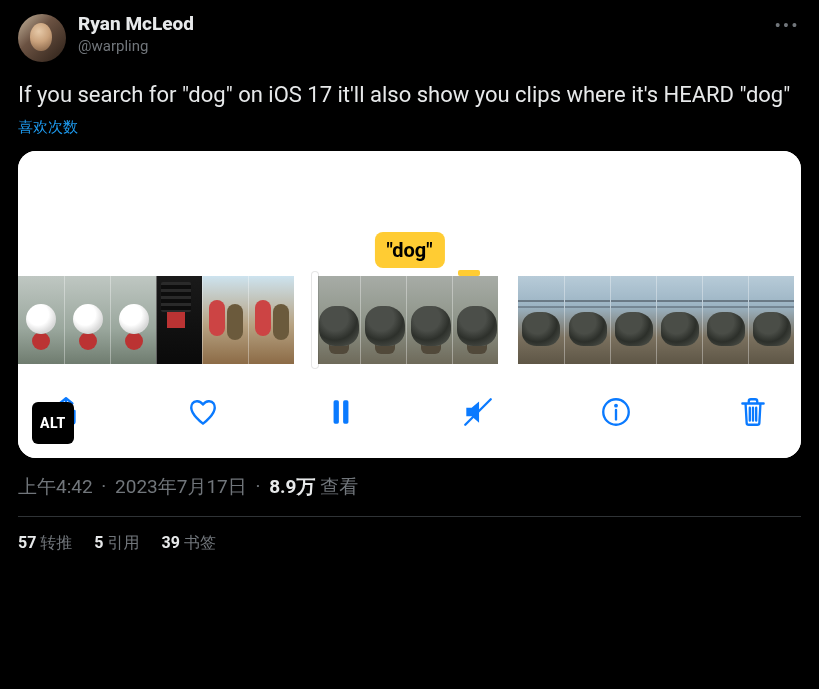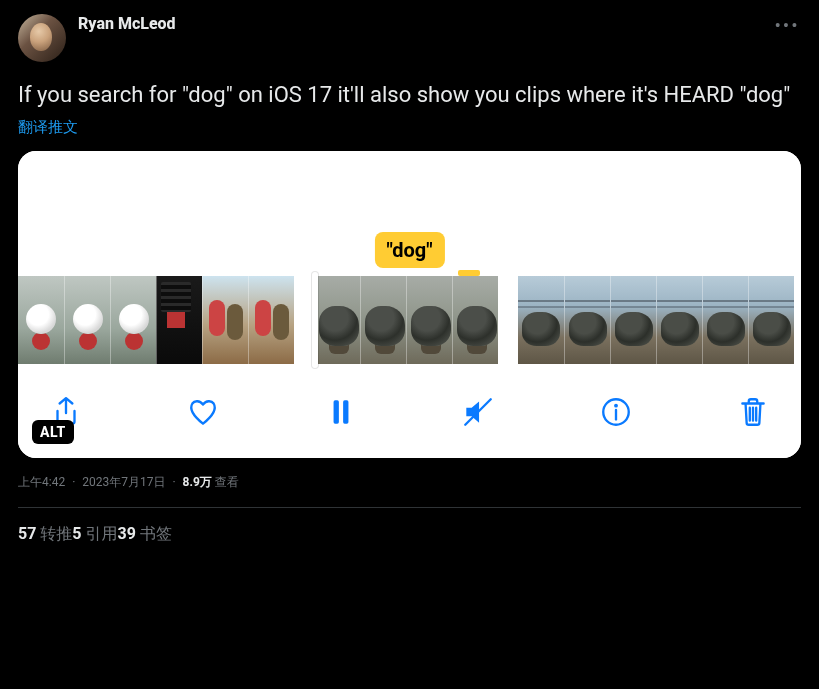--- a/index.html
+++ b/index.html
@@ -4,21 +4,21 @@
 <style>
   * { box-sizing: border-box; margin: 0; padding: 0; }
   html, body { width: 819px; height: 689px; background: #000; font-family: -apple-system, BlinkMacSystemFont, "Segoe UI", Roboto, Helvetica, Arial, sans-serif; color: #e7e9ea; overflow: hidden; }
 
   .tweet { padding: 14px 18px 6px 18px; }
 
   .header { display: flex; align-items: flex-start; }
   .avatar { width: 48px; height: 48px; border-radius: 50%; flex-shrink: 0; background: linear-gradient(135deg, #c8b8a0 0%, #6b5242 40%, #2b1f17 100%); position: relative; overflow: hidden; }
   .avatar::after { content:""; position:absolute; left:12px; top:9px; width:22px; height:28px; border-radius:50% 50% 48% 48%; background: radial-gradient(circle at 40% 30%, #e6c9a8 0%, #caa27c 45%, #7b5a40 100%); }
   .names { margin-left: 12px; flex: 1; min-width: 0; }
-  .display-name { font-weight: 800; font-size: 16px; line-height: 20px; color: #e7e9ea; }
+  .display-name { font-weight: 800; font-size: 19px; line-height: 20px; color: #e7e9ea; }
   .handle { font-size: 15px; color: #71767b; line-height: 20px; margin-top: 2px; }
   .more { width: 28px; text-align: center; color: #71767b; font-size: 19px; letter-spacing: 2px; cursor: pointer; }
 
   .body-text { margin-top: 18px; font-size: 22px; line-height: 30px; color: #e7e9ea; word-wrap: break-word; }
   .translate { margin-top: 8px; color: #1d9bf0; font-size: 15px; cursor: pointer; }
 
   .media-card { margin-top: 14px; background: #fff; border-radius: 18px; overflow: hidden; position: relative; }
   .card-top { height: 125px; background: #fff; position: relative; }
   .yellow-tag { position: absolute; left: 50%; transform: translateX(-50%); bottom: 8px; background: #ffcc33; color: #000; font-weight: 700; font-size: 20px; padding: 6px 12px; border-radius: 8px; }
   .yellow-bar { position:absolute; left: calc(50% + 48px); bottom: 0; width: 22px; height: 6px; background:#ffcc33; border-radius: 2px; }
@@ -46,46 +46,47 @@
   .clipC .frame { background: linear-gradient(#b7cbd8 0%, #9bb3c3 35%, #7a705e 70%, #5e5646 100%); }
   .clipC .frame::after { content:""; position:absolute; left:4px; top:36px; width:38px; height:34px; border-radius:40% 46% 38% 38%; background: radial-gradient(circle at 40% 30%, #4a4d47 0 35%, #2c2f2a 60%, #595c54 100%); }
   .clipC .frame::before { content:""; position:absolute; left:0; right:0; top:24px; height:2px; background: rgba(70,80,90,0.6); box-shadow: 0 6px 0 rgba(70,80,90,0.45); }
 
   .toolbar { display:flex; align-items:center; justify-content: space-between; padding: 24px 28px 26px; background:#fff; }
   .tbtn { width: 40px; height: 40px; display:flex; align-items:center; justify-content:center; cursor:pointer; }
   .tbtn svg { width: 34px; height: 34px; }
   .ios-blue { stroke: #0a7aff; fill: none; stroke-width: 2.2; stroke-linecap: round; stroke-linejoin: round; }
   .ios-blue-fill { fill: #0a7aff; }
 
-  .alt-badge { position:absolute; left: 14px; bottom: 14px; background:#000; color:#fff; font-weight:800; font-size:14px; padding: 4px 8px; border-radius: 6px; letter-spacing: 0.5px; }
+  .alt-badge { position:absolute; left: 14px; bottom: 14px; background:#000; color:#fff; font-weight:800; font-size:14px; padding: 13px 8px; border-radius: 6px; letter-spacing: 0.5px; }
 
-  .meta { margin-top: 16px; font-size: 12px; color: #71767b; }
+  .meta { margin-top: 16px; font-size: 19px; color: #71767b; }
   .meta .strong { color:#e7e9ea; font-weight:700; }
   .sep-dot { margin: 0 4px; }
 
   .divider { height:1px; background:#2f3336; margin: 16px 0 0; }
 
-  .stats { display:flex; padding: 16px 0 10px; font-size: 16px; color:#71767b;text-align:center; }
+  .stats { display:flex; gap: 22px; padding: 16px 0 10px; font-size: 16px; color:#71767b;text-align:center; }
   .stats .num { color:#e7e9ea; font-weight:700; margin-right: 4px; }
 </style>
 </head>
 <body>
 
 <div class="tweet">
 
   <div class="header">
     <div class="avatar"></div>
     <div class="names">
       <div class="display-name">Ryan McLeod</div>
+      <div class="handle">@warpling</div>
     </div>
     <div class="more">•••</div>
   </div>
 
   <div class="body-text">If you search for "dog" on iOS 17 it'll also show you clips where it's HEARD "dog"</div>
-  <div class="translate">翻译推文</div>
+  <div class="translate">喜欢次数</div>
 
   <div class="media-card">
     <div class="card-top">
       <div class="yellow-tag">"dog"</div>
       <div class="yellow-bar"></div>
     </div>
 
     <div class="timeline">
       <div class="clip clipA">
         <span class="frame"></span>

